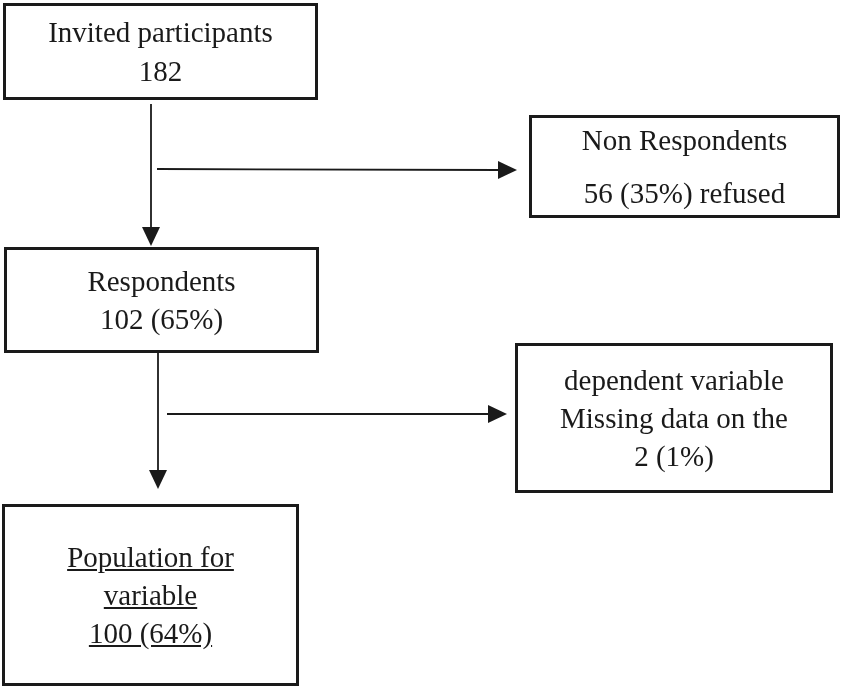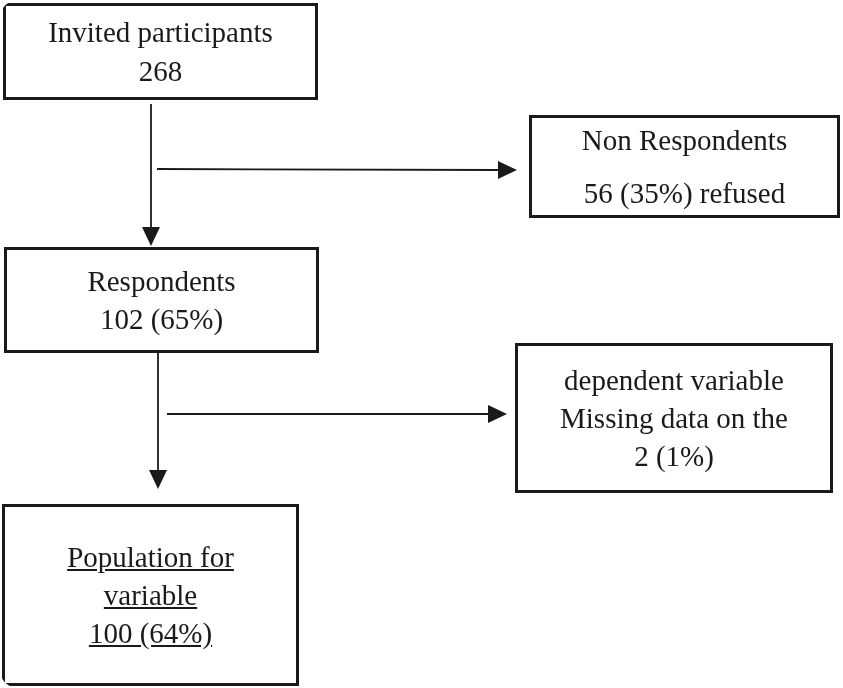--- a/index.html
+++ b/index.html
@@ -8,21 +8,20 @@
     background: #ffffff;
   }
   #canvas {
     position: relative;
     width: 843px;
     height: 688px;
     background: #ffffff;
     font-family: "Liberation Serif", "DejaVu Serif", serif;
     color: #1a1a1a;
     overflow: hidden;
-    border-radius: 18px;
   }
   .flow-box {
     position: absolute;
     box-sizing: border-box;
     border: 3px solid #1a1a1a;
     background: #ffffff;
     display: flex;
     flex-direction: column;
     align-items: center;
     justify-content: center;
@@ -45,21 +44,21 @@
     pointer-events: none;
   }
 </style>
 </head>
 <body>
 
 <div id="canvas">
 
   <div class="flow-box" id="box-invited">
     <div class="line">Invited participants</div>
-    <div class="line">268</div>
+    <div class="line">182</div>
   </div>
 
   <div class="flow-box" id="box-nonresp">
     <div class="line">Non Respondents</div>
     <div class="line">56 (35%) refused</div>
   </div>
 
   <div class="flow-box" id="box-respondents">
     <div class="line">Respondents</div>
     <div class="line">102 (65%)</div>

